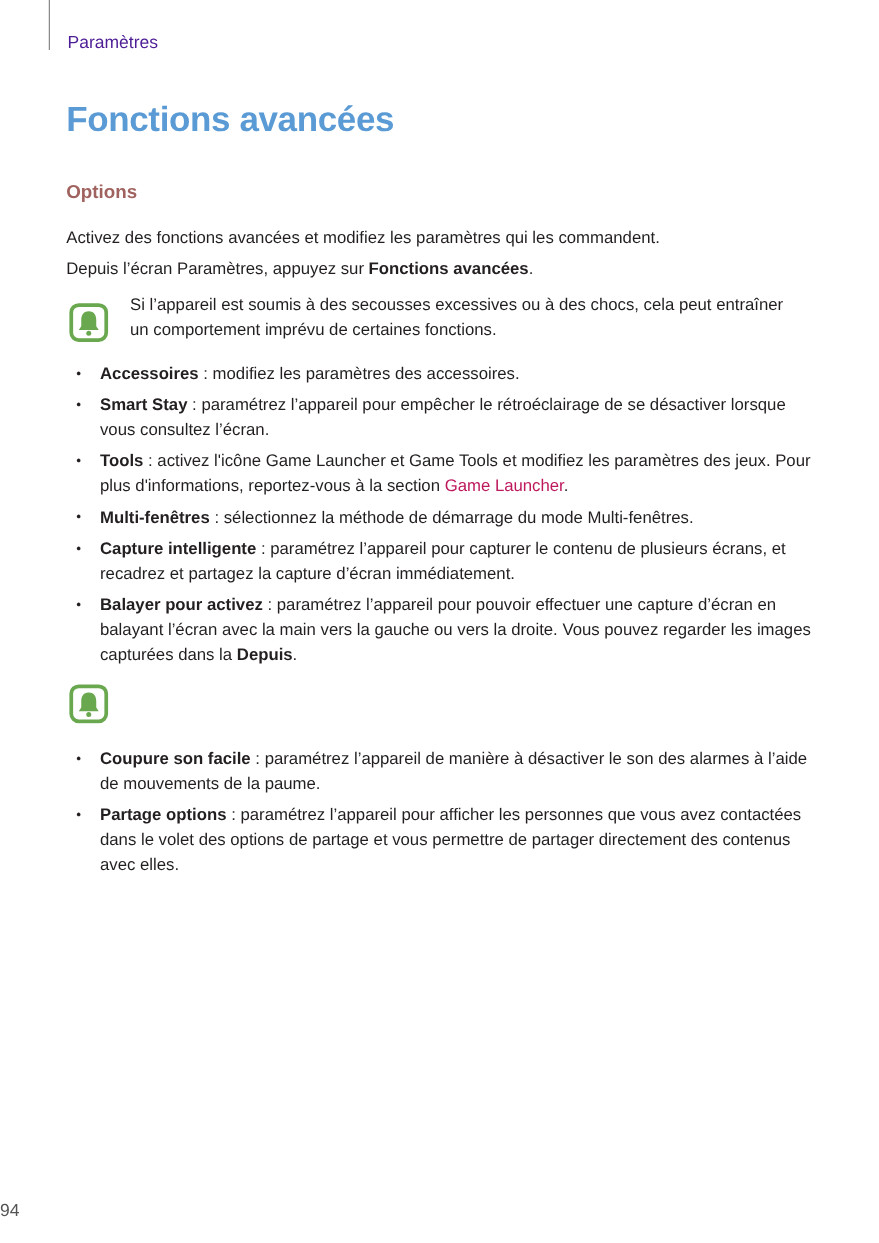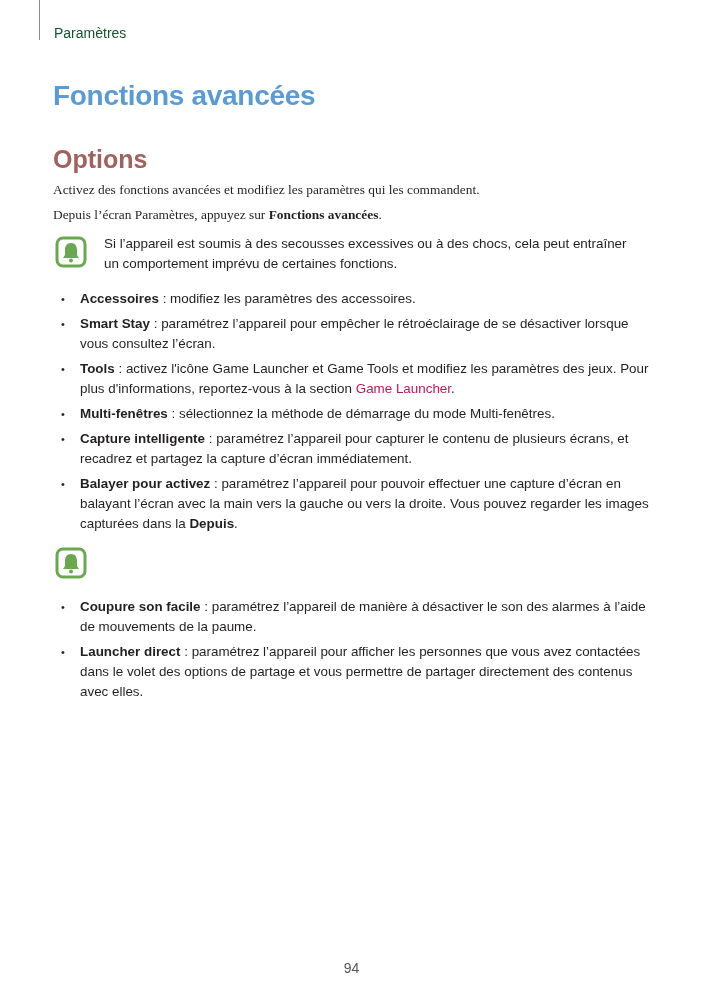--- a/index.html
+++ b/index.html
@@ -4,48 +4,48 @@
   <style>
     html, body { margin: 0; padding: 0; background: #ffffff; }
     body {
       width: 703px; height: 994px; position: relative; overflow: hidden;
       font-family: "Liberation Sans", sans-serif; color: #231f20;
     }
     .header-rule {
       position: absolute; left: 39px; top: 0; width: 1px; height: 40px; background: #8a8a8a;
     }
     .header-title {
-      position: absolute; left: 54px; top: 25px; font-size: 14px; color: #14532d;
+      position: absolute; left: 54px; top: 25px; font-size: 14px; color: #4c1d95;
     }
     .page-title {
       position: absolute; left: 53px; top: 80px; font-size: 28px; font-weight: bold;
       color: #5b9bd5; letter-spacing: -0.3px;
     }
     .section-title {
-      position: absolute; left: 53px; top: 145px; font-size: 25px; font-weight: bold; color: #a0625e;
+      position: absolute; left: 53px; top: 145px; font-size: 15px; font-weight: bold; color: #a0625e;
     }
-    .para { position: absolute; left: 53px; font-size: 13.4px; line-height: 20px; font-family: Liberation Serif, serif; }
+    .para { position: absolute; left: 53px; font-size: 13.4px; line-height: 20px; }
     .para b { font-weight: bold; }
     .note {
-      position: absolute; left: 55px; width: 600px; display: flex; align-items: flex-start;
+      position: absolute; left: 55px; width: 600px; display: flex; align-items: flex-end;
     }
     .note-icon {
       width: 32px; height: 32px; flex: 0 0 32px; margin-right: 17px; margin-top: 2px;
     }
     .note-text { font-size: 13.4px; line-height: 20px; width: 540px; }
     .bullets { position: absolute; left: 55px; width: 600px; margin: 0; padding: 0; list-style: none; }
     .bullets li {
       position: relative; padding-left: 25px; font-size: 13.4px; line-height: 20px; margin-bottom: 5px;
     }
     .bullets li .dot {
       position: absolute; left: 6px; top: 0; font-size: 11px;
     }
     .link { color: #be185d; }
     .page-number {
-      position: absolute; left: 0; width: 703px; top: 960px; text-align: center; font-size: 14px; color: #555;
+      position: absolute; left: 0; width: 703px; top: 960px; text-align: left; font-size: 14px; color: #555;
     }
   </style>
 </head>
 <body>
 
 <div class="header-rule"></div>
 <div class="header-title">Paramètres</div>
 
 <div class="page-title">Fonctions avancées</div>
 <div class="section-title">Options</div>
@@ -74,16 +74,16 @@
 <div class="note" style="top:545px;">
   <svg class="note-icon" viewBox="0 0 32 32">
     <rect x="2" y="2" width="28" height="28" rx="6" ry="6" fill="none" stroke="#6aa84f" stroke-width="3"></rect>
     <path d="M16 7 C11.5 7 10 10.5 10 14 L10 19 L8 22 L24 22 L22 19 L22 14 C22 10.5 20.5 7 16 7 Z" fill="#6aa84f"></path>
     <circle cx="16" cy="24.5" r="2" fill="#6aa84f"></circle>
   </svg>
 </div>
 
 <ul class="bullets" style="top:597px;">
   <li><span class="dot">•</span><b>Coupure son facile</b><span> : paramétrez l’appareil de manière à désactiver le son des alarmes à l’aide de mouvements de la paume.</span></li>
-  <li><span class="dot">•</span><b>Launcher direct</b><span> : paramétrez l’appareil pour afficher les personnes que vous avez contactées dans le volet des options de partage et vous permettre de partager directement des contenus avec elles.</span></li>
+  <li><span class="dot">•</span><b>Partage options</b><span> : paramétrez l’appareil pour afficher les personnes que vous avez contactées dans le volet des options de partage et vous permettre de partager directement des contenus avec elles.</span></li>
 </ul>
 
 <div class="page-number">94</div>
 
 </body></html>

